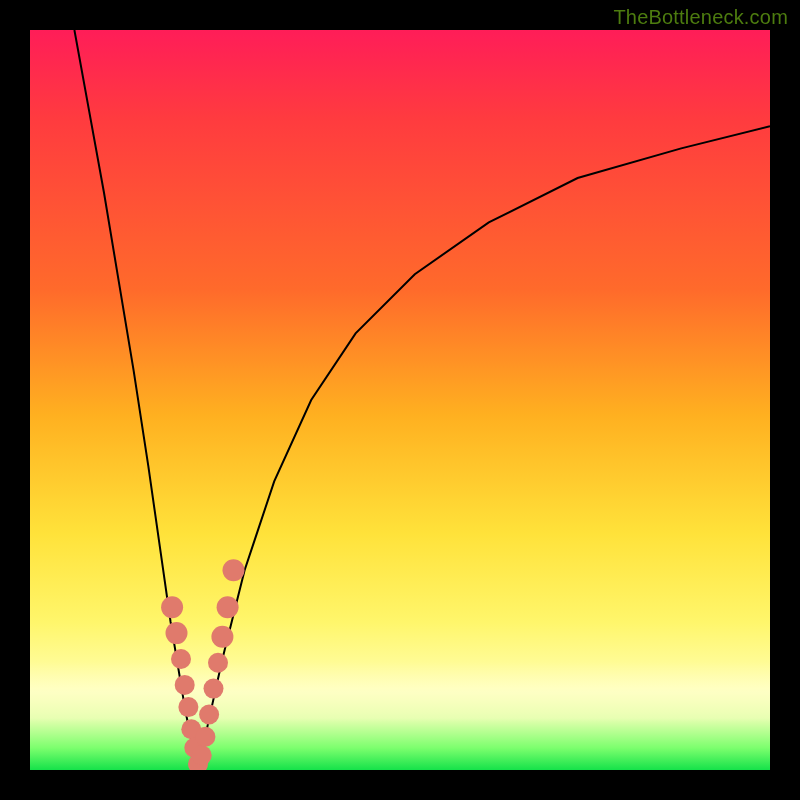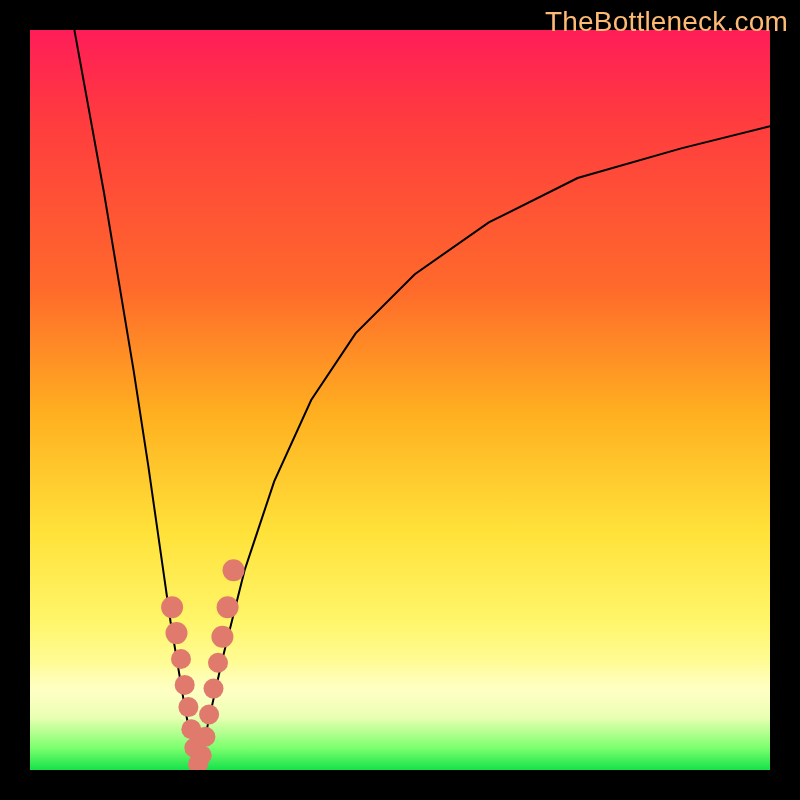--- a/index.html
+++ b/index.html
@@ -47,22 +47,22 @@
     right: 0;
     bottom: 48px;
     height: 60px;
     background: linear-gradient(to bottom, rgba(255,255,200,0.0), rgba(255,255,220,0.45), rgba(255,255,220,0.0));
     pointer-events: none;
   }
   .watermark {
     position: absolute;
     top: 6px;
     right: 12px;
-    color: #fdba74;
-    font-size: 28px;
+    color: #4d7c0f;
+    font-size: 20px;
     font-weight: 500;
     letter-spacing: 0.2px;
     user-select: none;
   }
   svg {
     position: absolute;
     left: 0;
     top: 0;
   }
   .curve {

